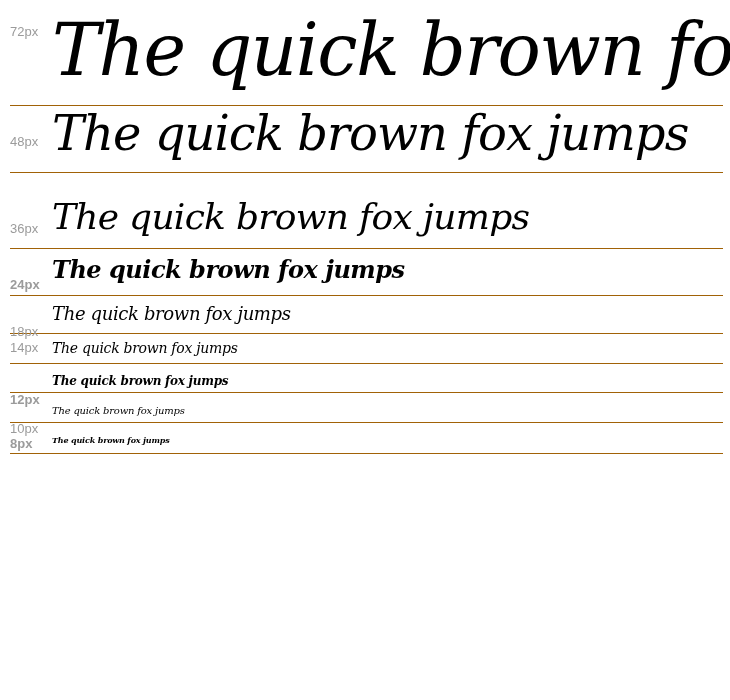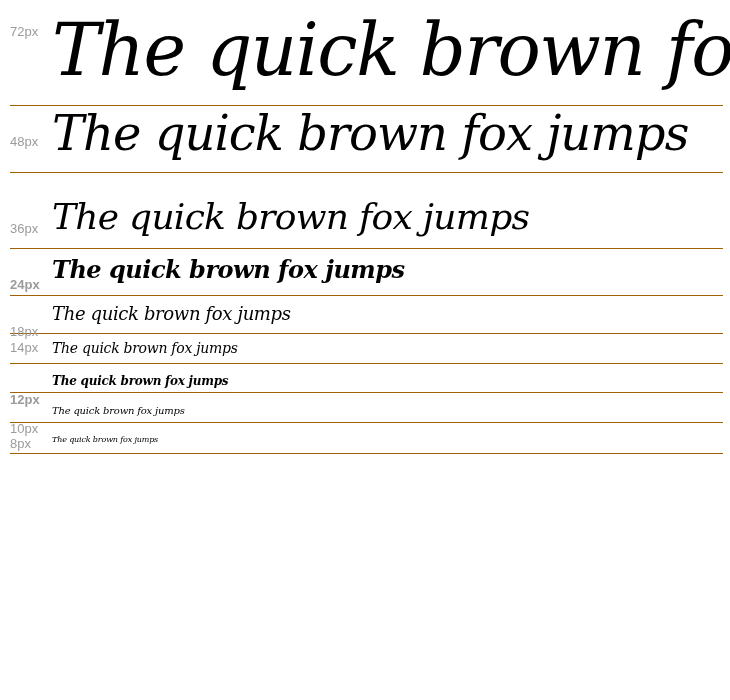--- a/index.html
+++ b/index.html
@@ -50,21 +50,21 @@
   .r24 .sample { font-size: 24px; top: 9px; }
   .r18 { height: 37px; }
   .r18 .sample { font-size: 18px; top: 9px; }
   .r14 { height: 29px; }
   .r14 .sample { font-size: 14px; top: 7px; }
   .r14 .size-label { top: 7px; }
   .r12 { height: 28px; font-weight: bold; }
   .r12 .sample { font-size: 12px; top: 11px; }
   .r10 { height: 29px; }
   .r10 .sample { font-size: 10px; top: 13px; }
-  .r8  { height: 30px; }
+  .r8  { height: 30px; font-weight: bold; }
   .r8 .sample { font-size: 8px; top: 13px; }
   .r8 .size-label { top: 14px; }
 </style>
 </head>
 <body>
 
 <div class="waterfall">
 
   <div class="row r72">
     <span class="size-label">72px</span>

